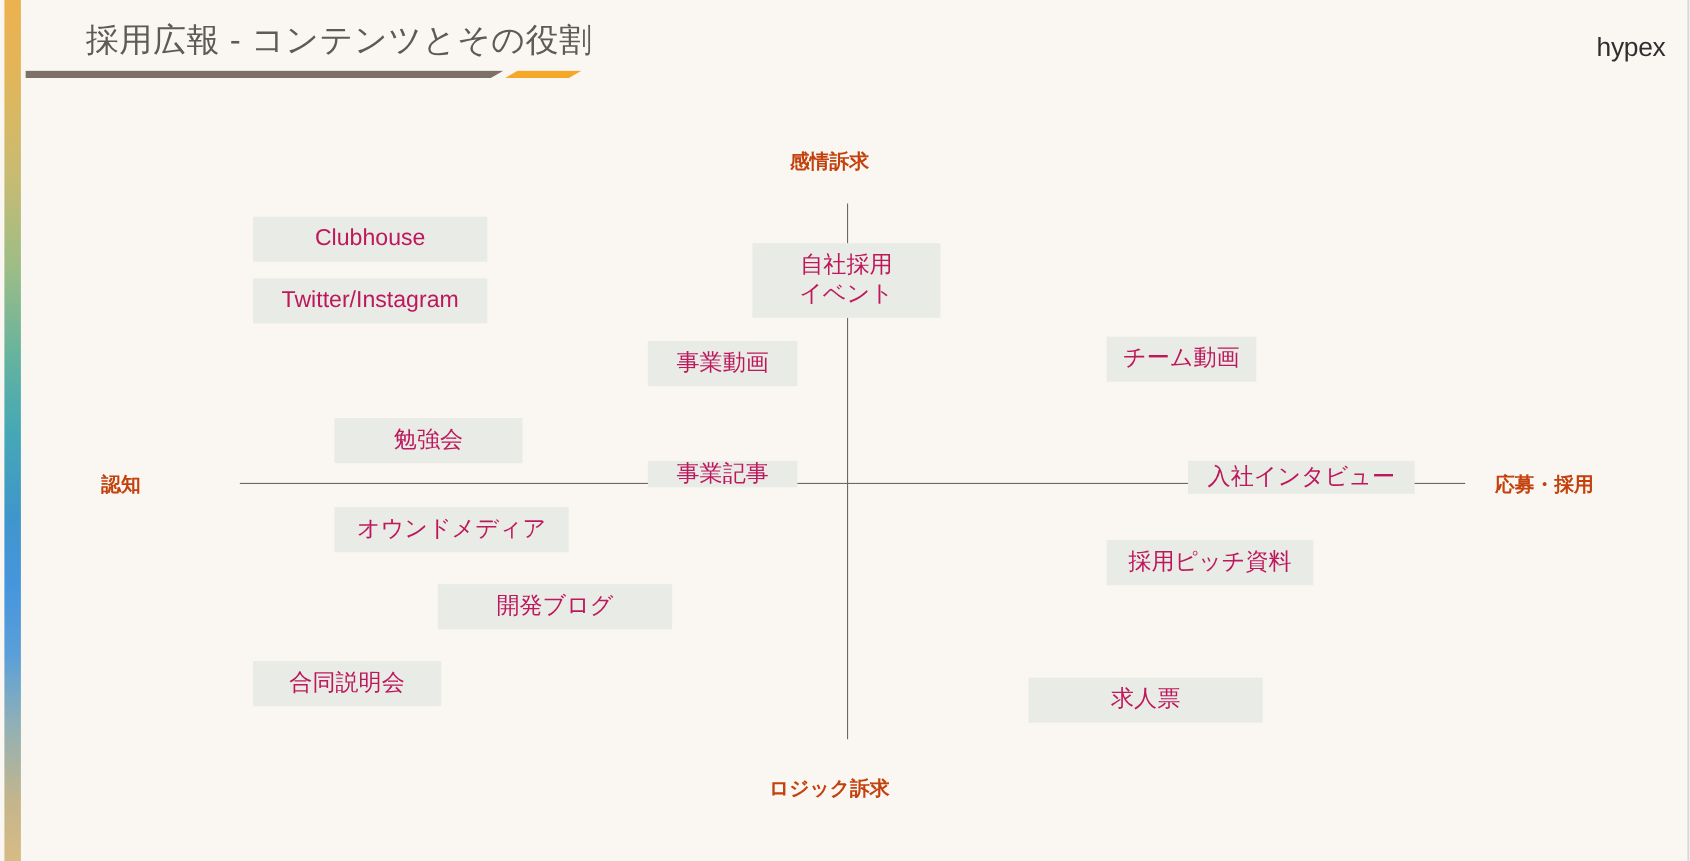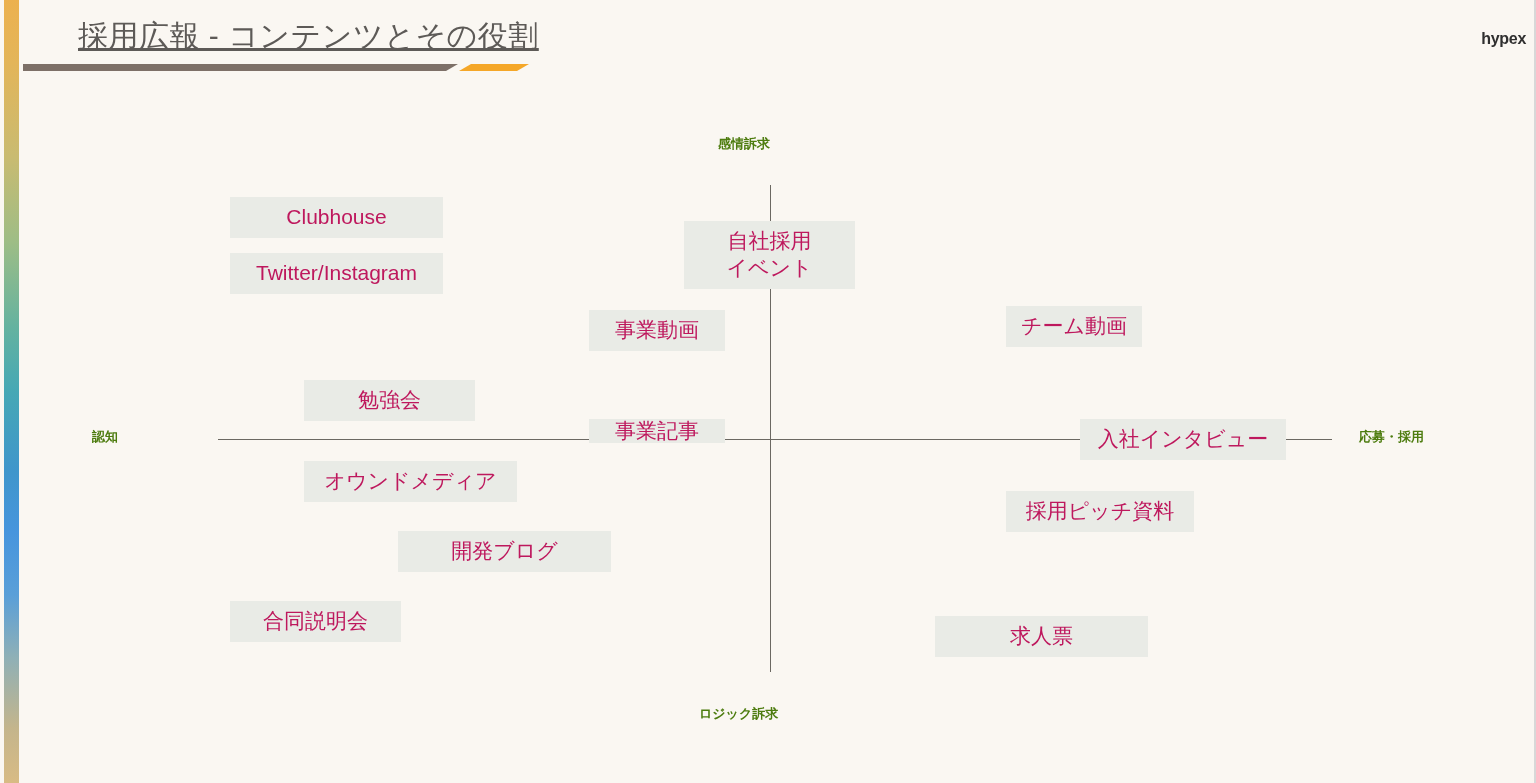--- a/index.html
+++ b/index.html
@@ -46,28 +46,27 @@
 
   
   #header-title {
     position: absolute;
     left: 78px;
     top: 16px;
     font-size: 30px;
     color: #5d5a57;
     letter-spacing: 0.5px;
     white-space: nowrap;
-    text-decoration: underline;
   }
   #brand-logo {
     position: absolute;
-    right: 8px;
+    right: 20px;
     top: 30px;
-    font-size: 16px;
-    font-weight: bold;
+    font-size: 24px;
+    font-weight: normal;
     color: #2f2f2f;
     letter-spacing: -0.3px;
   }
   
   #title-rule-gray {
     position: absolute;
     left: 23px;
     top: 64px;
     width: 435px;
     height: 7px;
@@ -98,23 +97,23 @@
     left: 770px;
     top: 185px;
     width: 0;
     height: 487px;
     border-left: 1.6px solid #6b6862;
   }
 
   
   .axis-label {
     position: absolute;
-    font-size: 13px;
+    font-size: 18px;
     font-weight: bold;
-    color: #4d7c0f;
+    color: #c2410c;
     white-space: nowrap;
   }
   #axis-label-top    { left: 718px; top: 135px; }
   #axis-label-bottom { left: 699px; top: 705px; }
   #axis-label-left   { left: 92px;  top: 428px; }
   #axis-label-right  { left: 1359px; top: 428px; }
 
   
   .chip {
     position: absolute;
@@ -158,21 +157,21 @@
 イベント</div>
 
   <div class="chip" style="left:589px; top:310px; width:136px; height:41px;">事業動画</div>
 
   <div class="chip" style="left:1006px; top:306px; width:136px; height:41px;text-align:right;">チーム動画</div>
 
   <div class="chip" style="left:304px; top:380px; width:171px; height:41px;">勉強会</div>
 
   <div class="chip" style="left:589px; top:419px; width:136px; height:24px;">事業記事</div>
 
-  <div class="chip" style="left:1080px; top:419px; width:206px; height:41px;">入社インタビュー</div>
+  <div class="chip" style="left:1080px; top:419px; width:206px; height:30px;">入社インタビュー</div>
 
   <div class="chip" style="left:304px; top:461px; width:213px; height:41px;">オウンドメディア</div>
 
   <div class="chip" style="left:1006px; top:491px; width:188px; height:41px;">採用ピッチ資料</div>
 
   <div class="chip" style="left:398px; top:531px; width:213px; height:41px;">開発ブログ</div>
 
   <div class="chip" style="left:935px; top:616px; width:213px; height:41px;">求人票</div>
 
   <div class="chip" style="left:230px; top:601px; width:171px; height:41px;">合同説明会</div>

